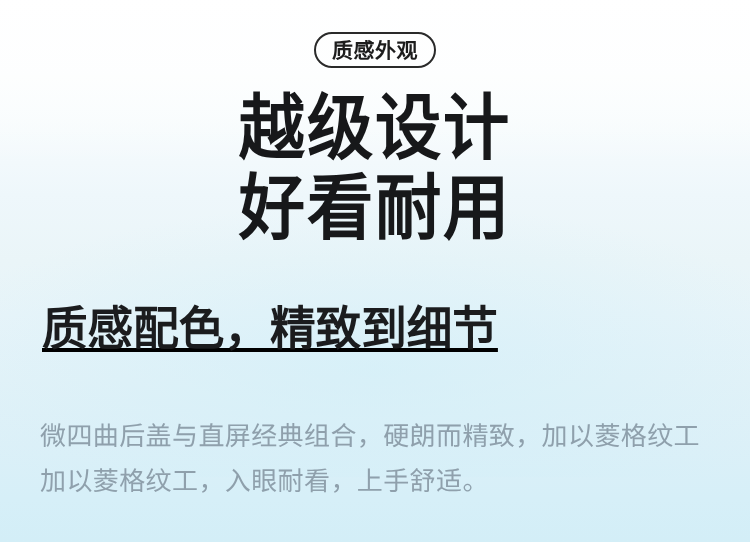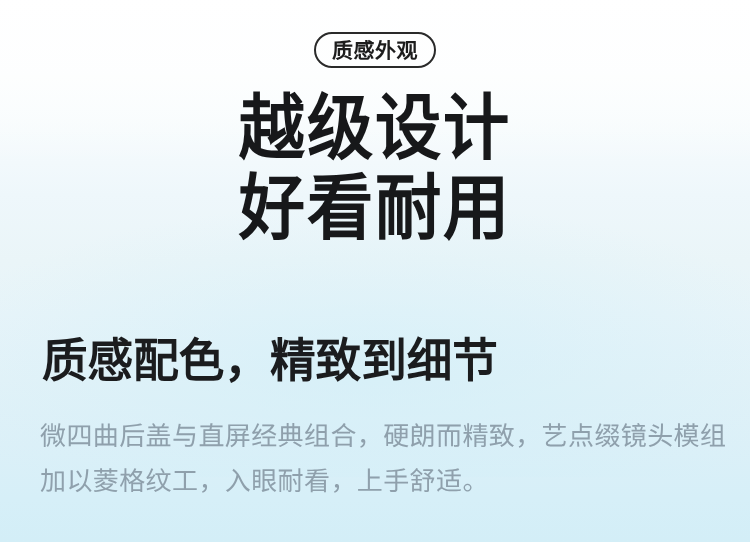--- a/index.html
+++ b/index.html
@@ -104,23 +104,24 @@
     letter-spacing: 2px;
     color: #17181a;
     transform: scaleX(0.92);
     transform-origin: center center;
     white-space: nowrap;
   }
 
   
   .subhead {
     position: absolute;
-    top: 332px;
+    top: 300px;
     left: 42px;
     right: 42px;
+    text-decoration: underline;
   }
   .subhead-text {
     display: block;
     font-size: 47px;
     font-weight: bold;
     line-height: 58px;
     letter-spacing: 0px;
     color: #1b1c1e;
     transform: scaleX(0.97);
     transform-origin: left center;
@@ -163,18 +164,18 @@
     <div class="hero">
       <span class="hero-line">越级设计</span>
       <span class="hero-line">好看耐用</span>
     </div>
 
     <div class="subhead">
       <span class="subhead-text">质感配色，精致到细节</span>
     </div>
 
     <div class="body-copy">
-      <span class="body-line">微四曲后盖与直屏经典组合，硬朗而精致，艺点缀镜头模组</span>
+      <span class="body-line">微四曲后盖与直屏经典组合，硬朗而精致，加以菱格纹工</span>
       <span class="body-line">加以菱格纹工，入眼耐看，上手舒适。</span>
     </div>
 
   </div>
 </div>
 
 </body></html>

